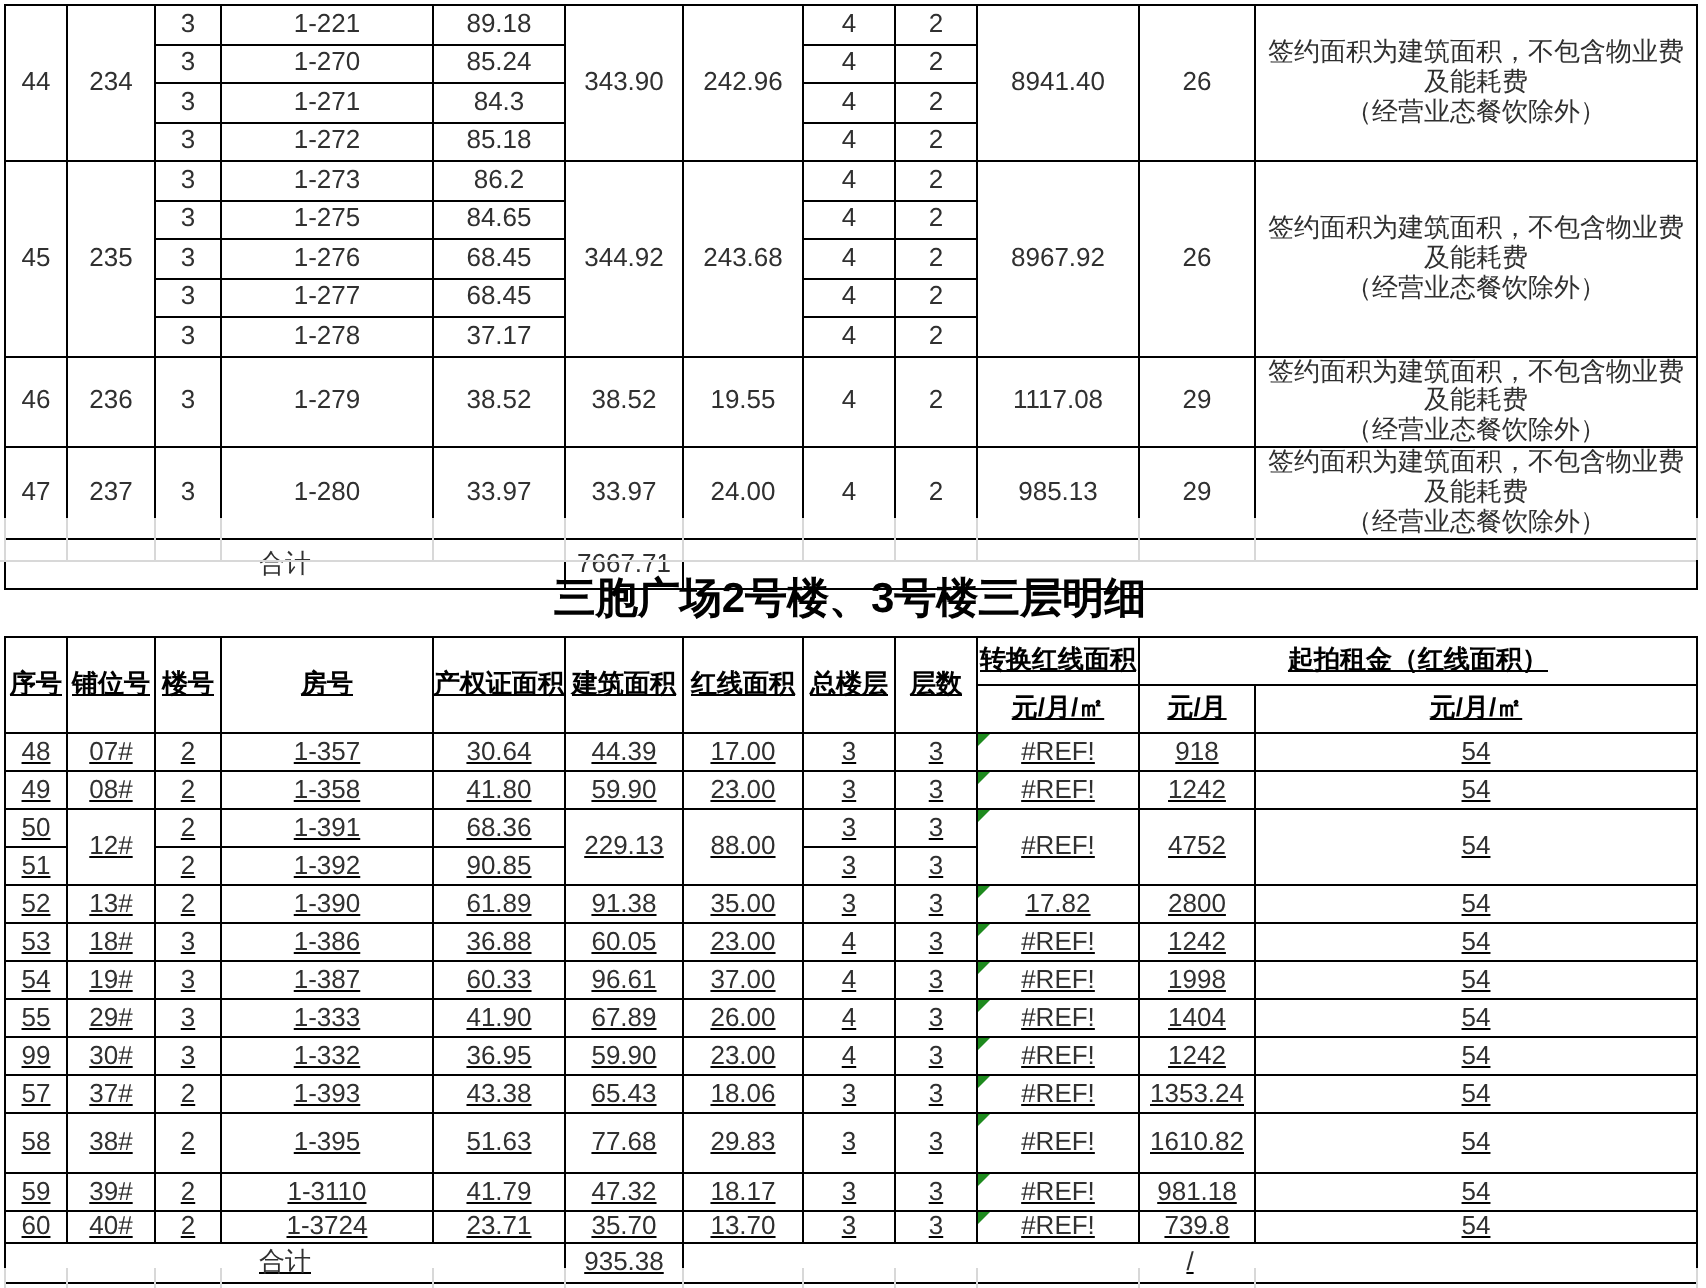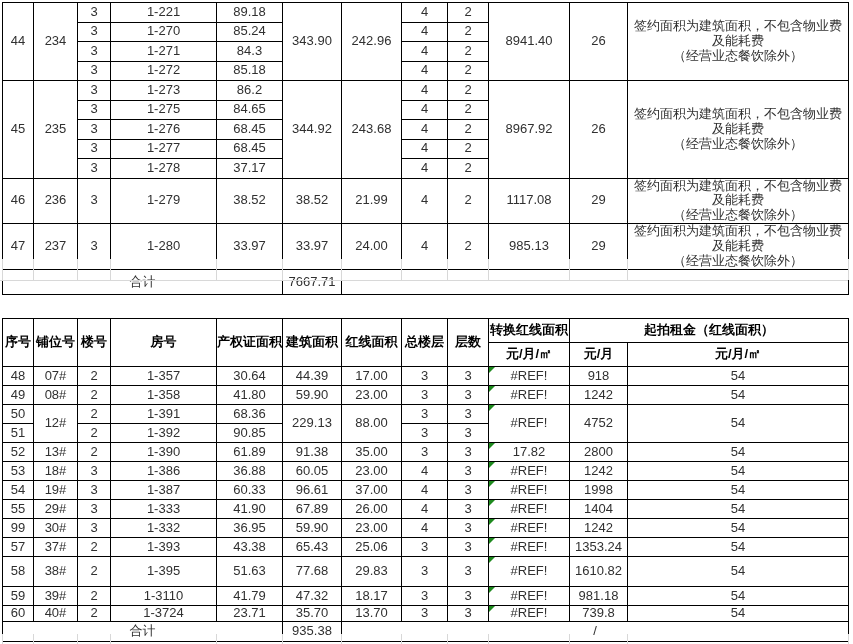--- a/index.html
+++ b/index.html
@@ -126,21 +126,21 @@
       <td>2</td>
     </tr>
 
     <tr style="height:27.5px">
       <td>46</td>
       <td>236</td>
       <td>3</td>
       <td>1-279</td>
       <td>38.52</td>
       <td>38.52</td>
-      <td>21.99</td>
+      <td>19.55</td>
       <td>4</td>
       <td>2</td>
       <td>1117.08</td>
       <td>29</td>
       <td class="note">
         <div>签约面积为建筑面积，不包含物业费及能耗费</div>
         <div>（经营业态餐饮除外）</div>
       </td>
     </tr>
 
@@ -165,22 +165,23 @@
     <tr style="height:25px">
       <td colspan="5">合计</td>
       <td>7667.71</td>
       <td colspan="6"></td>
     </tr>
     </tbody>
   </table>
 
   <div class="hline" style="top:280px;width:848px;"></div>
 
-
-  <table class="grid" style="top:318px;width:846px;">
+  <div id="section-title">三胞广场2号楼、3号楼三层明细</div>
+
+  <table class="grid" style="top:318px;width:846px;text-decoration:underline;">
     <colgroup>
       <col style="width:31px">
         <col style="width:44px">
         <col style="width:33px">
         <col style="width:106px">
       <col style="width:66px">
         <col style="width:59px">
         <col style="width:60px">
         <col style="width:46px">
       <col style="width:41px">
@@ -337,21 +338,21 @@
       <td>54</td>
     </tr>
 
     <tr style="height:19px">
       <td>57</td>
       <td>37#</td>
       <td>2</td>
       <td>1-393</td>
       <td>43.38</td>
       <td>65.43</td>
-      <td>25.06</td>
+      <td>18.06</td>
       <td>3</td>
       <td>3</td>
       <td class="err">#REF!</td>
       <td>1353.24</td>
       <td>54</td>
     </tr>
 
     <tr style="height:30px">
       <td>58</td>
       <td>38#</td>

